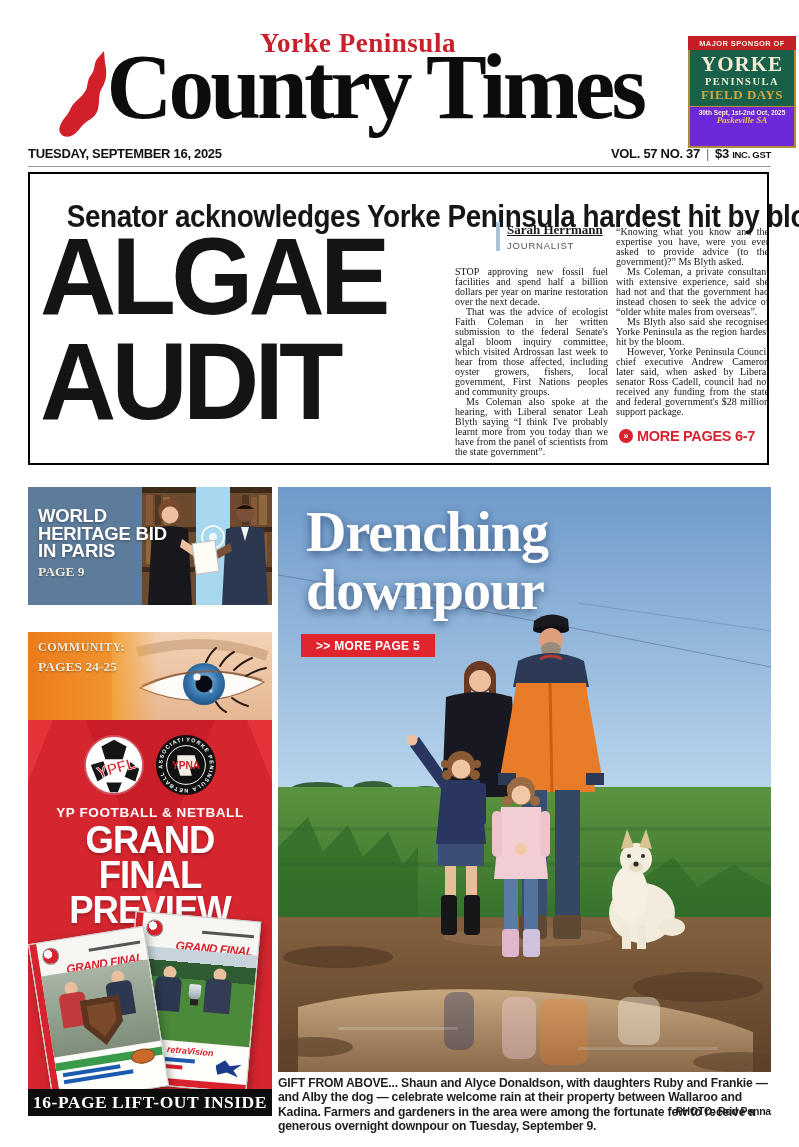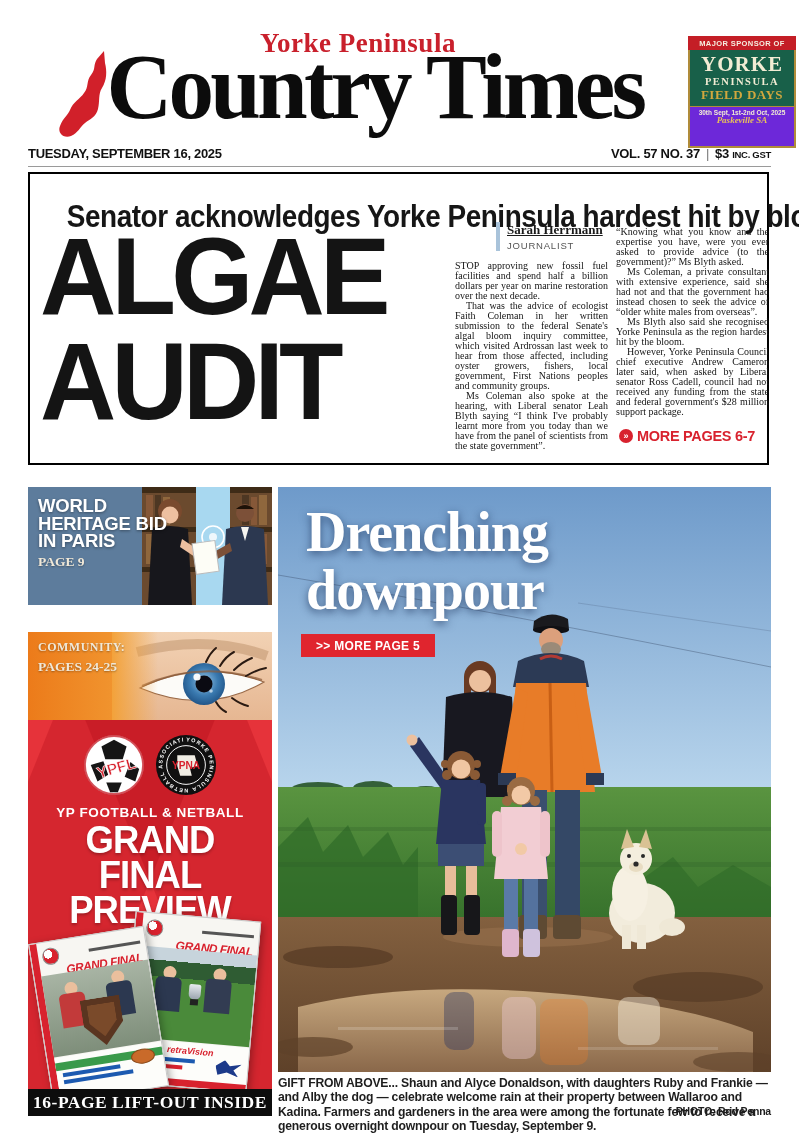--- a/index.html
+++ b/index.html
@@ -42,37 +42,37 @@
   .algae{position:absolute;left:10px;top:50px;font-weight:800;font-size:110px;line-height:.95;
     letter-spacing:-5px;color:#141414;transform:scaleX(.96);transform-origin:left top;}
   .byline{position:absolute;left:466px;top:48px;border-left:4px solid #a9c3da;padding-left:7px;}
   .byline .b-name{font-family:"Liberation Serif",serif;font-weight:bold;font-size:13px;
     text-decoration:underline;color:#1a1a1a;}
   .byline .b-role{font-size:9.5px;letter-spacing:.8px;color:#555;margin-top:2px;}
   .col{position:absolute;width:153px;font-family:"Liberation Serif",serif;font-size:10px;
     line-height:1.0;text-align:justify;color:#141414;}
   .col p{margin:0;}
   .col p + p{text-indent:11px;}
-  .col1{left:425px;top:87px;height:180px;}
+  .col1{left:425px;top:93px;height:180px;}
   .col2{left:586px;top:53px;height:200px;}
   .more-pages{position:absolute;right:12px;top:254px;display:flex;align-items:center;gap:4px;}
   .more-circle{display:inline-flex;width:14px;height:14px;border-radius:50%;background:#d8222e;
     color:#fff;font-size:9px;font-weight:bold;align-items:center;justify-content:center;}
   .more-text{color:#d8222e;font-weight:bold;font-size:14.5px;letter-spacing:-.3px;}
 
   
   .promo{left:28px;width:244px;overflow:hidden;}
   .promo-news{top:487px;height:118px;background:#5d7c9c;}
   .promo-comm{top:632px;height:102px;background:linear-gradient(90deg,#ec7b1a 0%,#f3a23a 55%,#f6b85d 100%);}
   .promo .p-photo{position:absolute;right:0;top:0;}
   .promo .p-text{position:relative;z-index:2;padding:8px 0 0 10px;}
   .p-kicker{font-family:"Liberation Serif",serif;font-weight:bold;font-size:13px;color:#f0e8d8;
     letter-spacing:.5px;text-shadow:0 1px 2px rgba(0,0,0,.35);}
   .p-title{font-weight:800;font-size:18.5px;line-height:.95;color:#fff;letter-spacing:-.2px;
-    width:130px;margin-top:2px;text-shadow:0 1px 3px rgba(0,0,0,.4);}
+    width:130px;margin-top:12px;text-shadow:0 1px 3px rgba(0,0,0,.4);}
   .p-page{font-family:"Liberation Serif",serif;font-weight:bold;font-size:13.5px;color:#f0e8d8;
     margin-top:4px;text-shadow:0 1px 2px rgba(0,0,0,.35);}
 
   
   .promo-sport{top:720px;height:396px;background:#e6333a;}
   .ray{position:absolute;top:-40px;left:50%;width:150px;height:460px;background:rgba(175,10,22,.30);z-index:0;}
   .ray1{transform:translateX(-50%) rotate(22deg);transform-origin:top center;}
   .ray2{transform:translateX(-50%) rotate(-22deg);transform-origin:top center;}
   .sport-logos{position:relative;z-index:2;display:flex;justify-content:center;gap:10px;padding-top:14px;}
   .sport-sub{position:relative;z-index:2;text-align:center;color:#fff;font-weight:bold;

